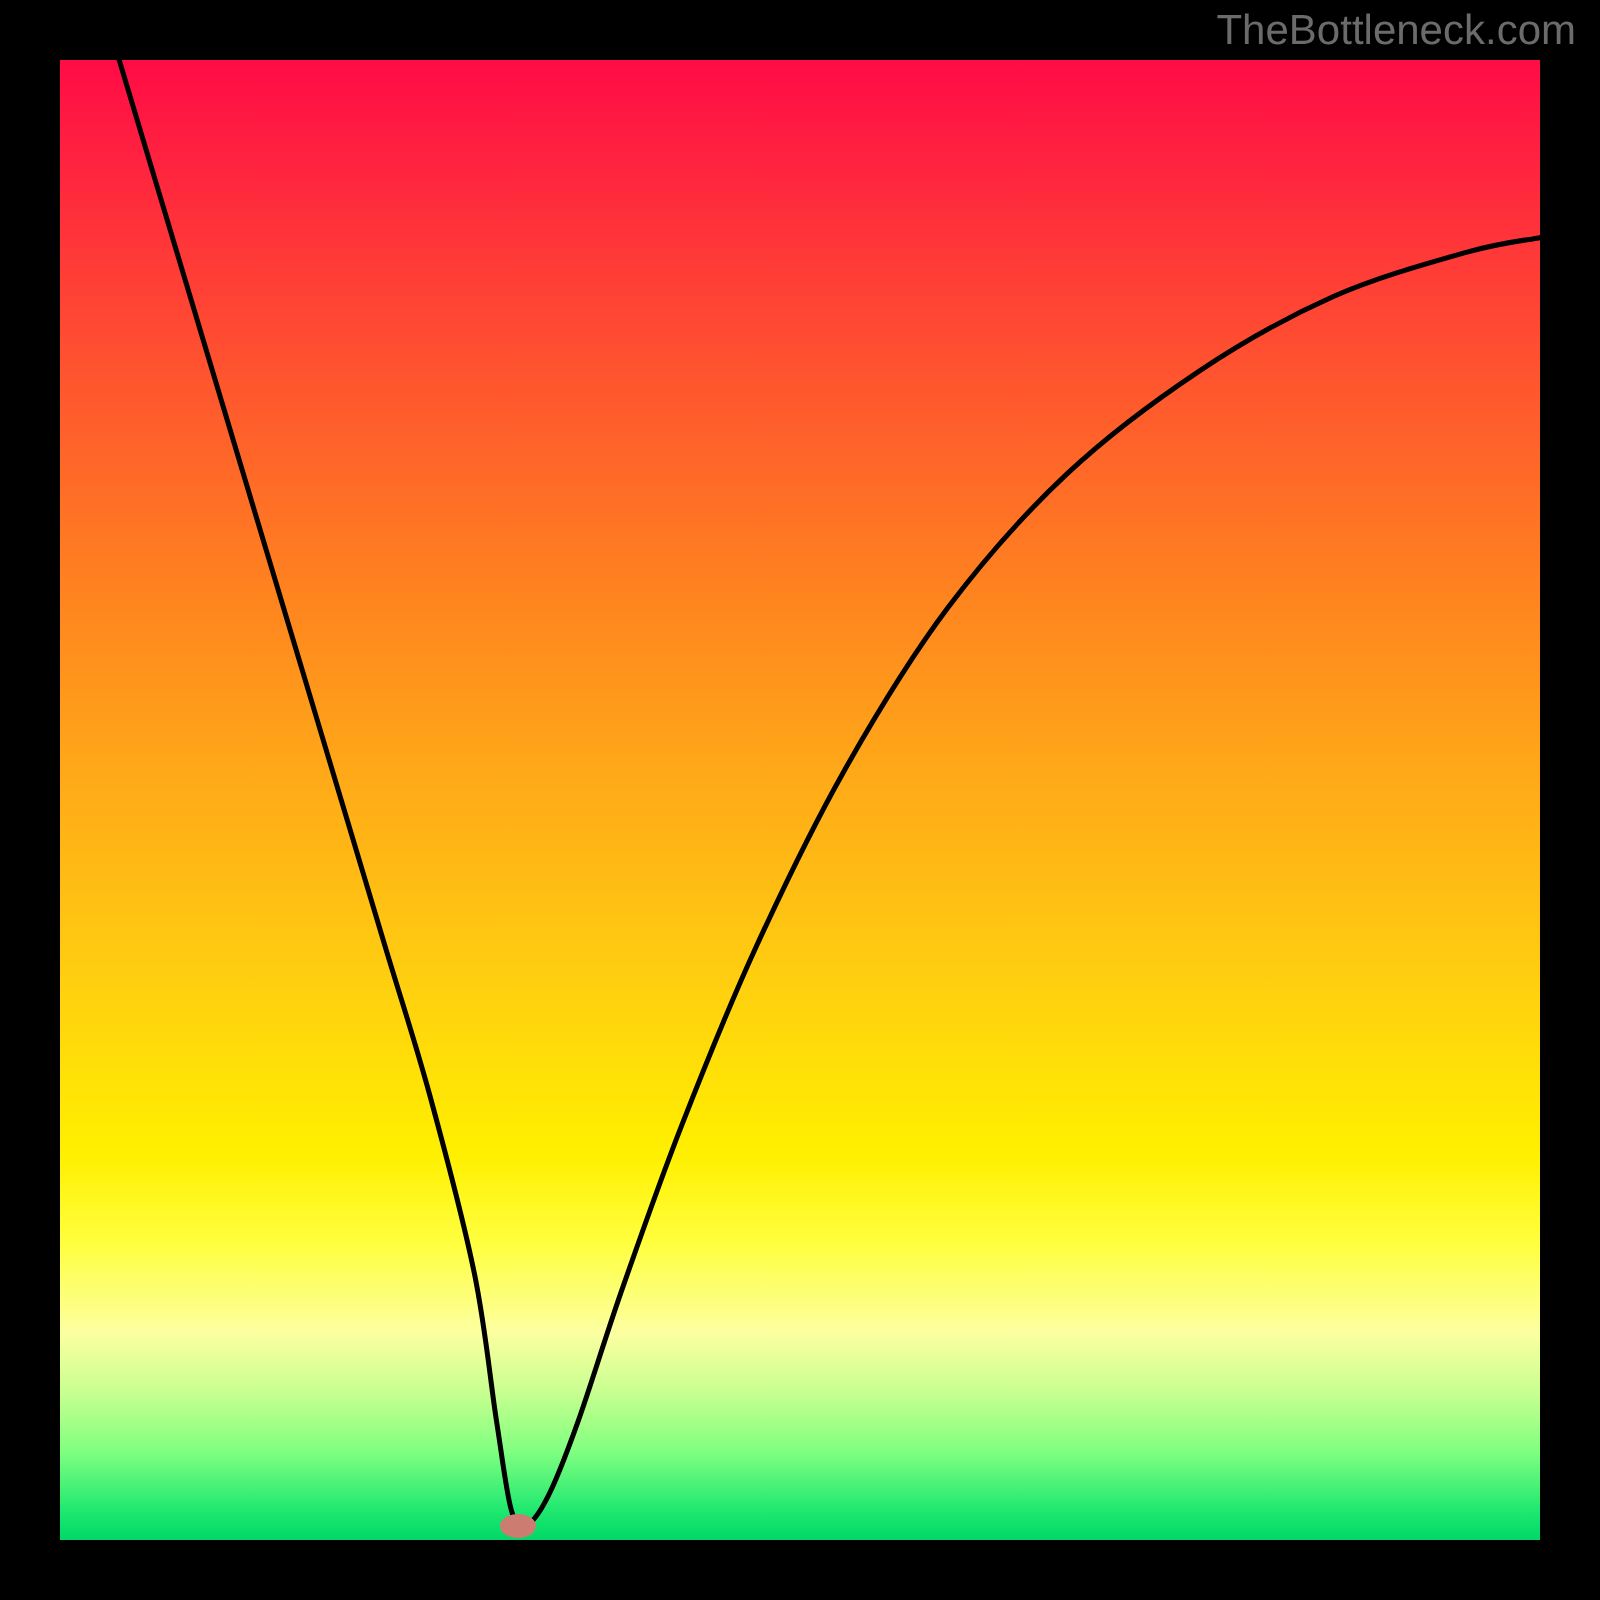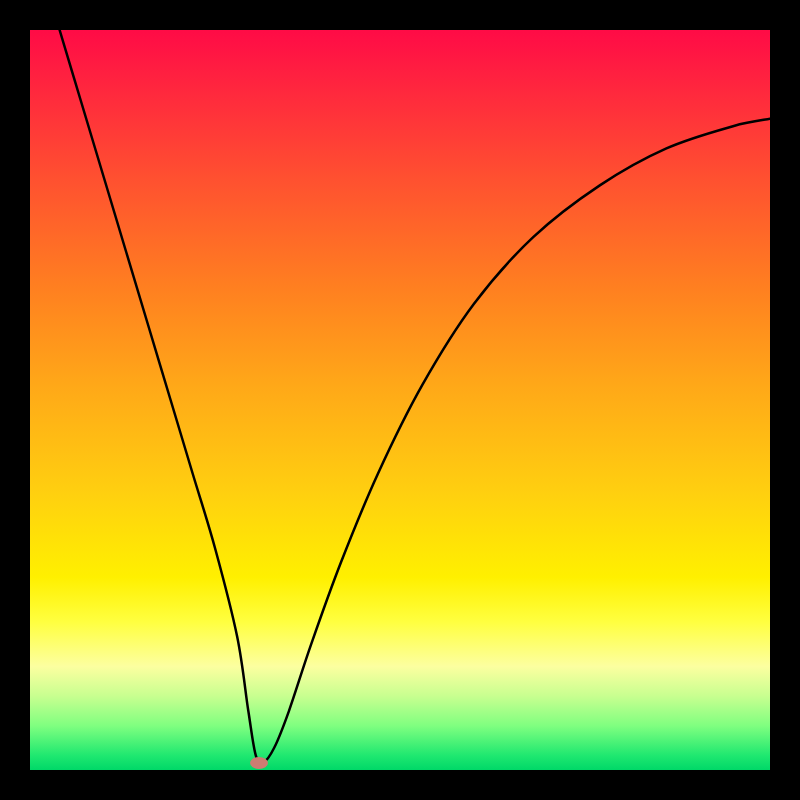--- a/index.html
+++ b/index.html
@@ -63,19 +63,20 @@
     height: 12px;
     border-radius: 50%;
     background: #cd7c72;
     transform: translate(-50%, -50%);
   }
 </style>
 </head>
 <body>
 
 <div class="frame">
+  <div class="watermark">TheBottleneck.com</div>
   <div class="plot-area">
     <svg class="curve" viewBox="0 0 740 740" preserveAspectRatio="none">
       <path id="curve-path" fill="none" stroke="#000000" stroke-width="2.5" stroke-linecap="round" stroke-linejoin="round" d="M 29.6 0 C 33.300000000000004 12.333333333333334 44.400000000000006 49.33333333333333 51.800000000000004 74 C 59.2 98.66666666666667 66.6 123.33333333333333 74 148 C 81.4 172.66666666666666 88.8 197.33333333333334 96.2 222 C 103.60000000000001 246.66666666666666 111 271.3333333333333 118.4 296 C 125.80000000000001 320.6666666666667 133.2 345.3333333333333 140.6 370 C 148 394.6666666666667 155.4 419.3333333333333 162.8 444 C 170.20000000000002 468.6666666666667 177.6 490.8666666666667 185 518 C 192.4 545.1333333333333 201.65000000000003 579.6666666666666 207.20000000000002 606.8 C 212.75 633.9333333333333 215.21666666666664 661.0666666666666 218.29999999999998 680.8 C 221.38333333333333 700.5333333333333 223.23333333333332 716.5666666666667 225.7 725.2 C 228.16666666666666 733.8333333333334 230.01666666666665 733.8333333333334 233.1 732.6 C 236.18333333333334 731.3666666666667 239.88333333333335 726.4333333333333 244.20000000000002 717.8 C 248.51666666666668 709.1666666666666 252.83333333333334 698.0666666666666 259 680.8 C 265.1666666666667 663.5333333333333 272.56666666666666 638.8666666666667 281.2 614.2 C 289.8333333333333 589.5333333333334 299.70000000000005 561.1666666666666 310.8 532.8 C 321.9 504.4333333333333 334.2333333333333 473.6 347.79999999999995 444 C 361.3666666666666 414.4 376.1666666666667 383.56666666666666 392.20000000000005 355.2 C 408.2333333333334 326.8333333333333 425.5 298.4666666666667 444 273.8 C 462.5 249.13333333333335 482.23333333333335 226.9333333333334 503.20000000000005 207.20000000000005 C 524.1666666666667 187.4666666666667 547.6000000000001 170.2 569.8000000000001 155.39999999999998 C 592 140.59999999999997 614.2 128.26666666666662 636.4 118.39999999999998 C 658.5999999999999 108.53333333333332 685.7333333333333 101.13333333333338 703 96.20000000000005 C 720.2666666666667 91.26666666666671 733.8333333333334 90.0333333333333 740 88.79999999999995"></path>
     </svg>
     <div class="marker" id="min-marker" style="left: 229.4px; top: 732.6px; background: rgb(205, 124, 114);"></div>
   </div>
 </div>
 
 </body></html>

